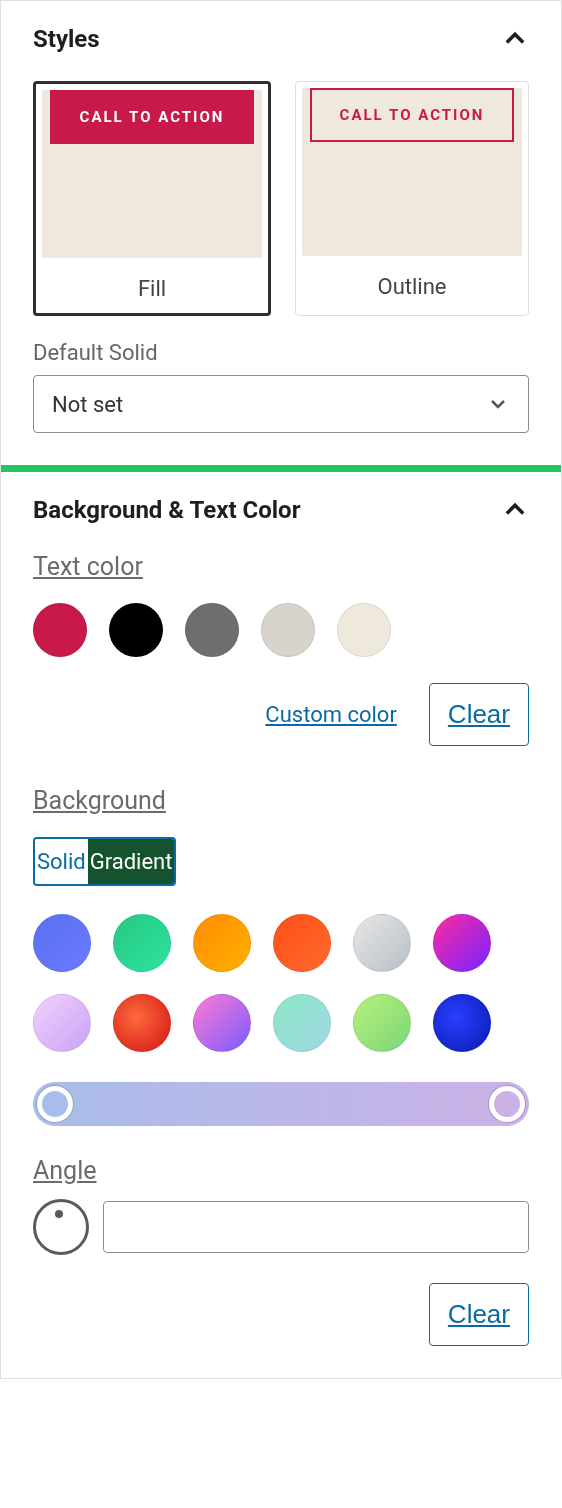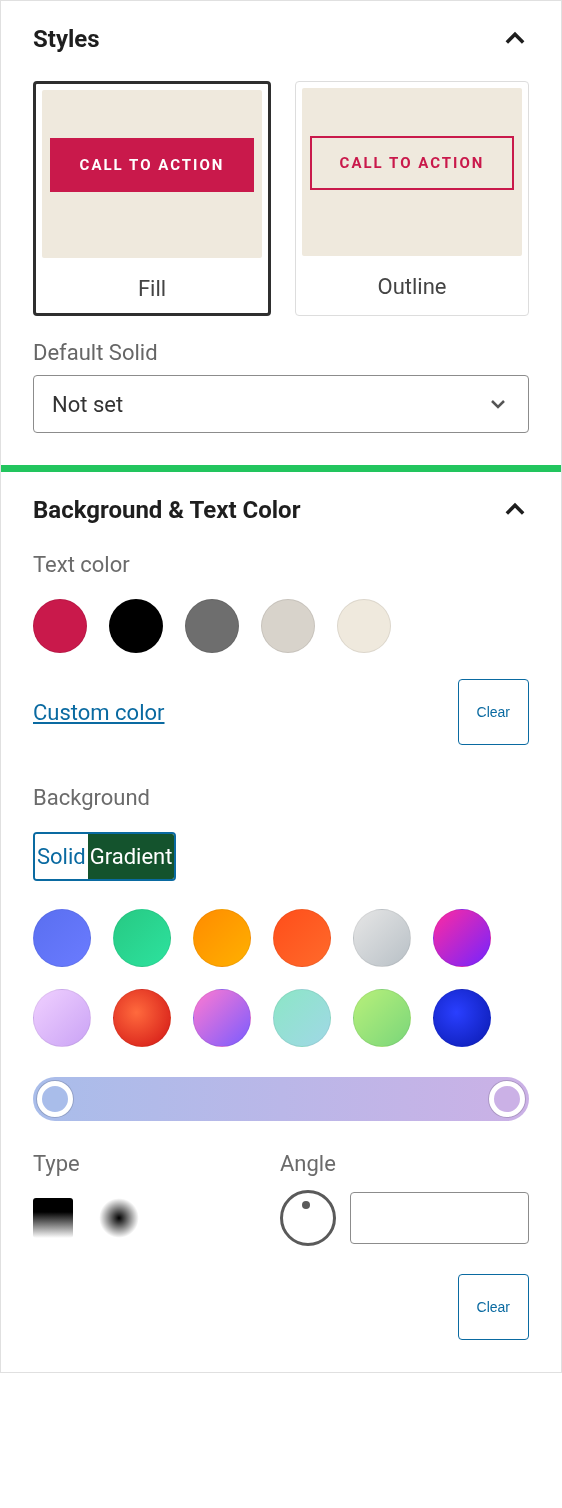--- a/index.html
+++ b/index.html
@@ -50,21 +50,21 @@
   }
   .style-card.selected {
     border: 3px solid #2f2f2f;
   }
   .style-preview {
     height: 168px;
     background: #efe9dd;
     margin: 6px;
     border-radius: 2px;
     display: flex;
-    align-items: center;
+    align-items: flex-start;
     justify-content: center;
     padding-bottom: 18px;
   }
   .cta-fill {
     background: #c9194b;
     color: #fff;
     font-size: 15px;
     font-weight: 700;
     letter-spacing: 2px;
     padding: 18px 0;
@@ -104,57 +104,59 @@
     padding: 0 18px;
     font-size: 22px;
     color: #333;
     cursor: pointer;
     background: #fff;
   }
   .select svg { width: 24px; height: 24px; }
 
   
   .sub-label {
-    font-size: 22px;
+    font-size: 25px;
     color: #6b6b6b;
     margin-bottom: 22px;
+    text-decoration: underline;
   }
   .swatch-row {
     display: flex;
     gap: 22px;
     margin-bottom: 26px;
   }
   .swatch {
     width: 54px;
     height: 54px;
     border-radius: 50%;
     border: 1px solid rgba(0,0,0,0.08);
     cursor: pointer;
   }
   .color-actions {
     display: flex;
-    justify-content: space-between;
-    align-items: center;
-    gap: 40px;
+    justify-content: flex-end;
+    align-items: center;
+    gap: 32px;
     margin-bottom: 40px;
   }
   .link {
     color: #0a6aa1;
     text-decoration: underline;
     font-size: 22px;
     cursor: pointer;
   }
   .btn {
     border: 1.5px solid #0a6aa1;
     color: #0a6aa1;
     background: #fff;
-    font-size: 14px;
-    padding: 24px 18px;
-    border-radius: 4px;
-    cursor: pointer;
+    font-size: 26px;
+    padding: 15px 18px;
+    border-radius: 4px;
+    cursor: pointer;
+    text-decoration: underline;
   }
 
   .tab-group {
     display: inline-flex;
     border: 2px solid #0a6aa1;
     border-radius: 4px;
     overflow: hidden;
     margin-bottom: 28px;
   }
   .tab {
@@ -341,27 +343,20 @@
         <div class="gswatch" style="background: linear-gradient(135deg, rgb(184, 240, 122), rgb(122, 214, 122));"></div>
         <div class="gswatch" style="background: radial-gradient(circle at 40% 40%, rgb(42, 63, 255), rgb(10, 26, 176));"></div>
       </div>
 
     <div class="gradient-bar" id="gradient-bar" style="background: linear-gradient(90deg, rgb(169, 189, 234), rgb(203, 177, 230));">
       <div class="stop-handle" style="left: 22px; background: rgb(169, 189, 234);" id="stop-start"></div>
       <div class="stop-handle" style="left: calc(100% - 22px); background: rgb(203, 177, 230);" id="stop-end"></div>
     </div>
 
     <div class="type-angle-row">
-      <div class="type-col">
-        <div class="sub-label" style="margin-bottom:0">Type</div>
-        <div class="type-options">
-          <div class="type-opt type-linear"></div>
-          <div class="type-opt type-radial"></div>
-        </div>
-      </div>
       <div class="angle-col">
         <div class="sub-label" style="margin-bottom:0">Angle</div>
         <div class="angle-controls">
           <div class="angle-dial">
             <div class="angle-dot"></div>
           </div>
           <input class="angle-input" value="" style="">
         </div>
       </div>
     </div>

